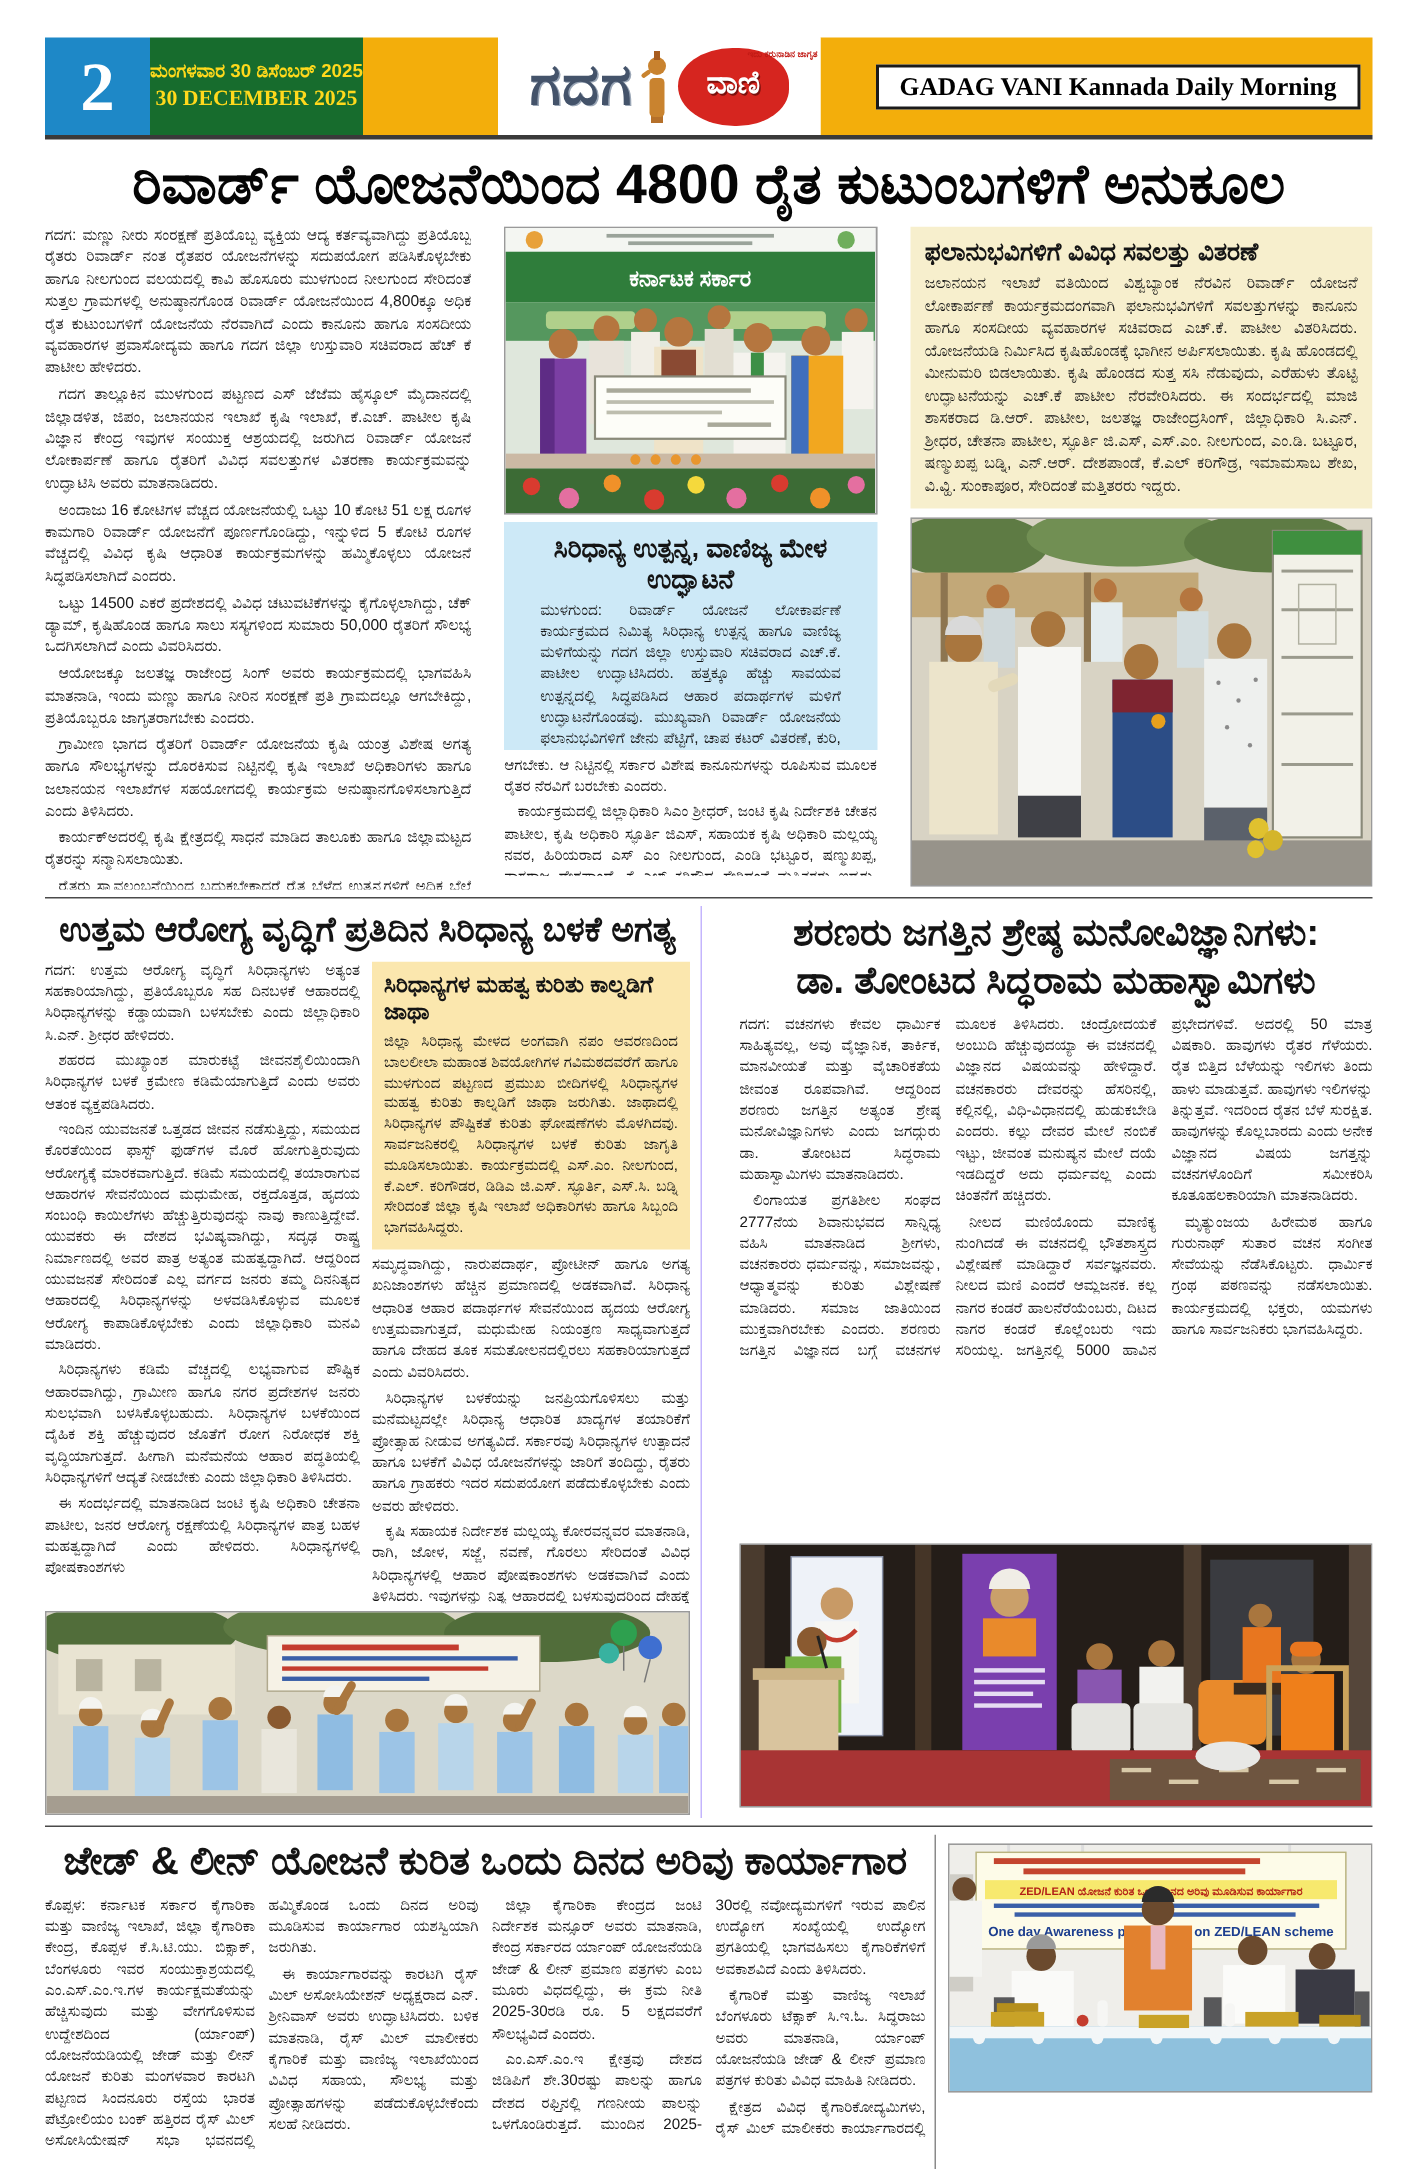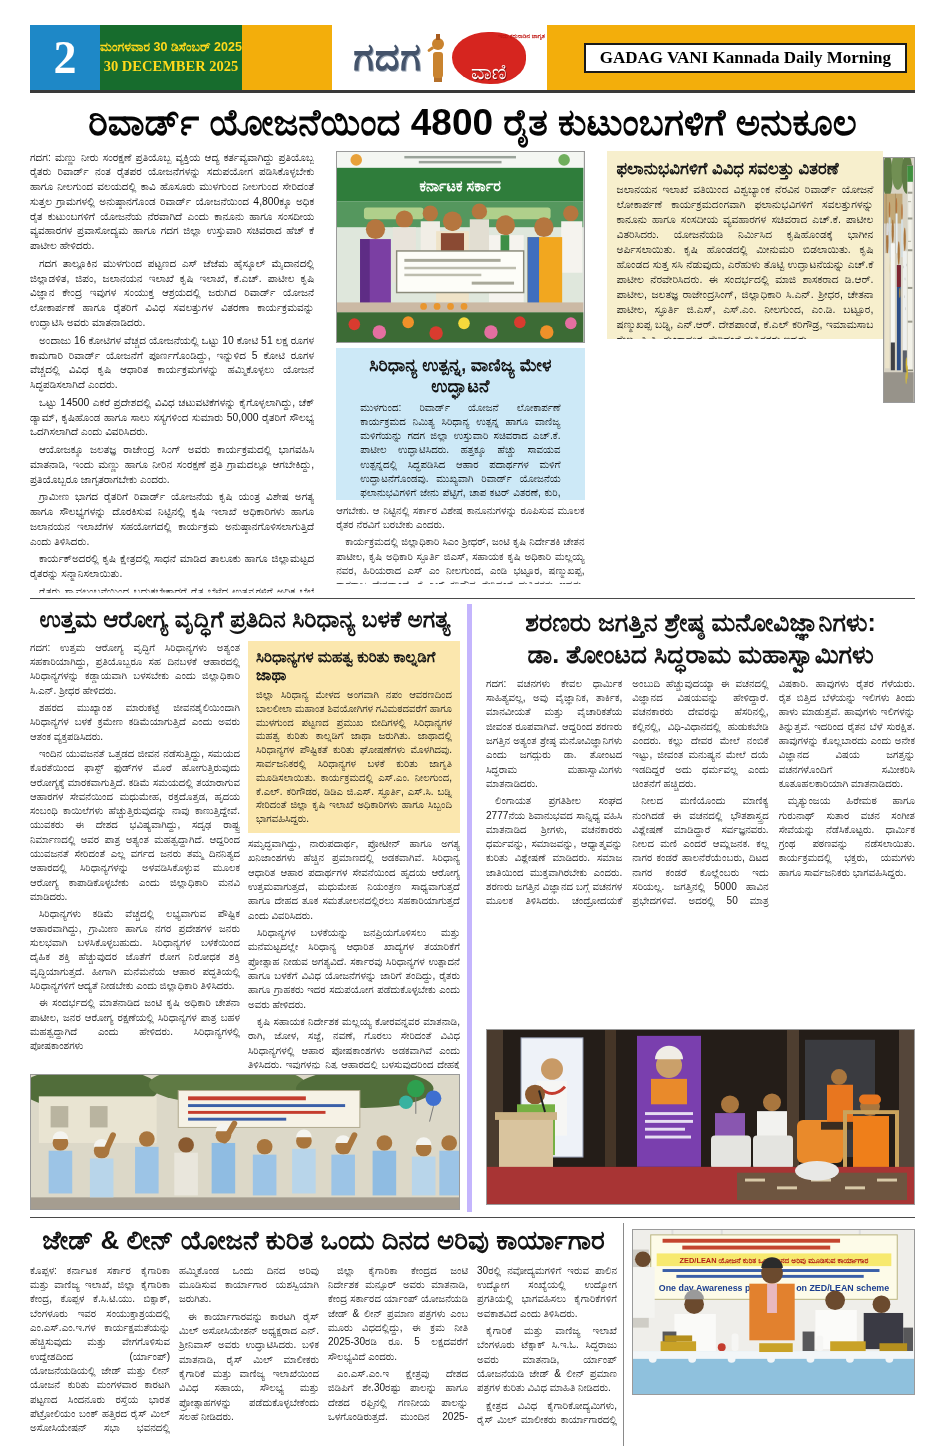--- a/index.html
+++ b/index.html
@@ -11,54 +11,54 @@
   .mh-page-no { width:70px; background:#1e88c7; color:#fff; font-weight:bold; font-size:46px;
                 display:flex; align-items:center; justify-content:center; font-family:"Liberation Serif",serif; }
   .mh-date { width:142px; background:#176c2d; color:#ffd91c; display:flex; flex-direction:column;
              align-items:center; justify-content:center; gap:3px; }
   .mh-date .kn { font-size:12.5px; font-weight:bold; }
   .mh-date .en { font-size:14.5px; font-weight:bold; font-family:"Liberation Serif",serif; }
   .mh-yellow-spacer { width:90px; background:#f3ae0b; }
   .mh-logo { width:215px; background:#fff; display:flex; align-items:center; justify-content:center; gap:2px; position:relative; }
   .mh-logo .gadag { font-size:38px; font-weight:bold; color:#44536a; text-shadow:1px 1px 0 #99a5b5; letter-spacing:1px; }
   .mh-logo .vani-blob { position:relative; width:74px; height:52px; background:#d6251f; border-radius:50% 46% 48% 52%; display:flex; align-items:flex-end; justify-content:center; }
-  .mh-logo .vani { color:#fff; font-weight:normal; font-size:21px; padding-bottom:0; text-shadow:1px 1px 0 #7a100d; }
+  .mh-logo .vani { color:#fff; font-weight:bold; font-size:21px; padding-bottom:16px; text-shadow:1px 1px 0 #7a100d; }
   .mh-logo .tagline { position:absolute; top:8px; right:2px; font-size:6px; color:#c01a15; font-weight:bold; white-space:nowrap; }
   .mh-right { flex:1; background:#f3ae0b; display:flex; align-items:center; justify-content:flex-end; padding-right:8px; }
   .mh-right .ban { background:#fff; border:2px solid #1a1a1a; padding:3px 14px; font-family:"Liberation Serif",serif;
                    font-weight:bold; font-size:17px; color:#000; }
 
   
   .h1-main { font-size:37px; font-weight:800; text-align:center; color:#050505; padding:9px 0 6px 0; line-height:1.15; }
   .h2-art  { font-size:25px; font-weight:800; text-align:center; line-height:1.3; padding:2px 0 6px 0; }
   .h3-art  { font-size:23px; font-weight:800; text-align:center; padding:2px 0 8px 0; }
   .h4-art  { font-size:26px; font-weight:800; text-align:center; padding:2px 0 8px 0; }
 
   
   .bodytxt p { font-size:10.4px; line-height:1.42; text-align:justify; margin-bottom:3px; }
   .bodytxt p + p { text-indent:9px; }
   .small p { font-size:10.1px; }
 
   
   .sec1 { display:flex; gap:22px; height:442px; overflow:hidden; }
   .sec1 .c-left { width:293px; overflow:hidden; }
   .sec1 .c-mid  { width:256px; display:flex; flex-direction:column; }
-  .sec1 .c-right{ width:318px; display:flex; flex-direction:row; }
+  .sec1 .c-right{ width:318px; display:flex; flex-direction:column; }
   .box-mela { background:#cde9f7; padding:7px 24px; margin-top:5px; height:152px; overflow:hidden; }
   .box-mela h4 { font-size:17.5px; font-weight:800; text-align:center; margin-bottom:4px; }
   .box-benefits { background:#f7efcd; padding:8px 10px; height:188px; overflow:hidden; }
   .box-benefits h4 { font-size:16.5px; font-weight:800; margin-bottom:4px; }
   .mela-below { margin-top:4px; height:80px; overflow:hidden; }
 
   .rule { border-top:1.5px solid #4a4a4a; margin:5px 0; }
 
   
   .sec2 { display:flex; height:608px; overflow:hidden; }
   .sec2 .blk-left { width:437px; padding-right:7px; }
-  .sec2 .blk-right{ width:448px; border-left:5px solid #c4b5fd; padding-left:14px; }
+  .sec2 .blk-right{ width:448px; border-left:1px solid #c4b5fd; padding-left:25px; }
   .millet-cols { display:flex; gap:8px; height:428px; overflow:hidden; }
   .millet-cols .mcA { width:210px; overflow:hidden; }
   .millet-cols .mcB { width:212px; overflow:hidden; }
   .box-jatha { background:#fbe7ae; padding:7px 8px; margin-bottom:4px; }
   .box-jatha h4 { font-size:15px; font-weight:800; line-height:1.25; margin-bottom:3px; }
   .box-jatha p { font-size:10px; line-height:1.38; text-align:justify; }
   .sharanaru-cols { column-count:3; column-gap:10px; height:346px; overflow:hidden; }
 
   
   .sec3 { display:flex; height:226px; overflow:hidden; }

